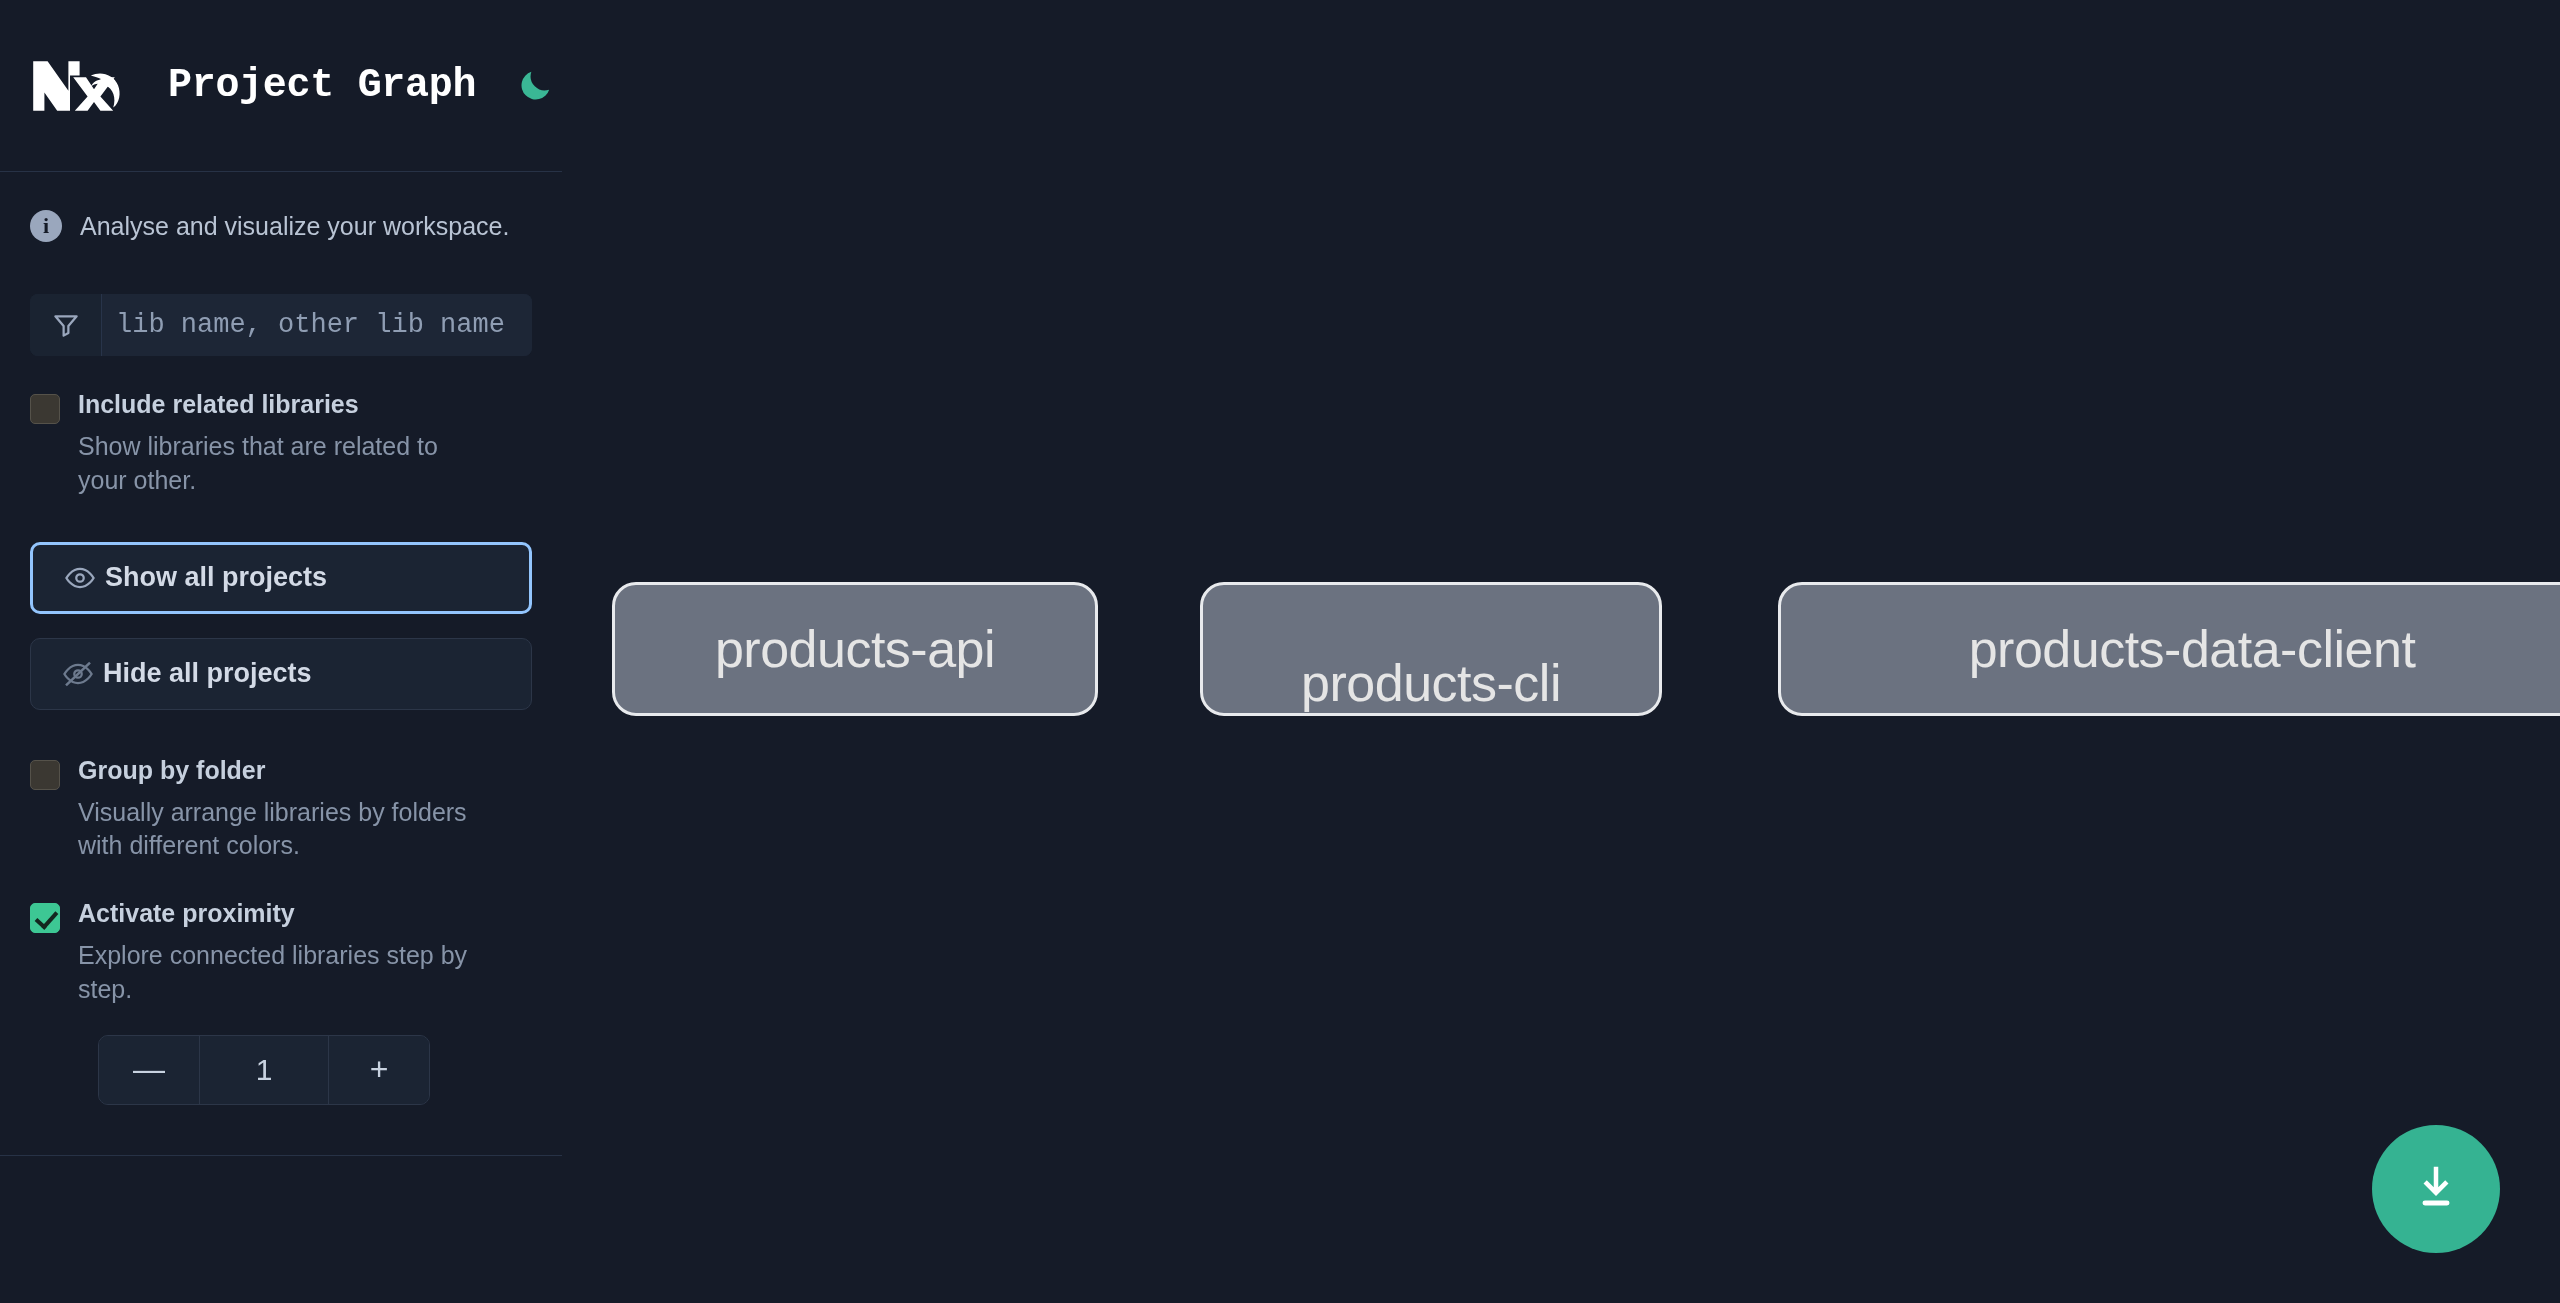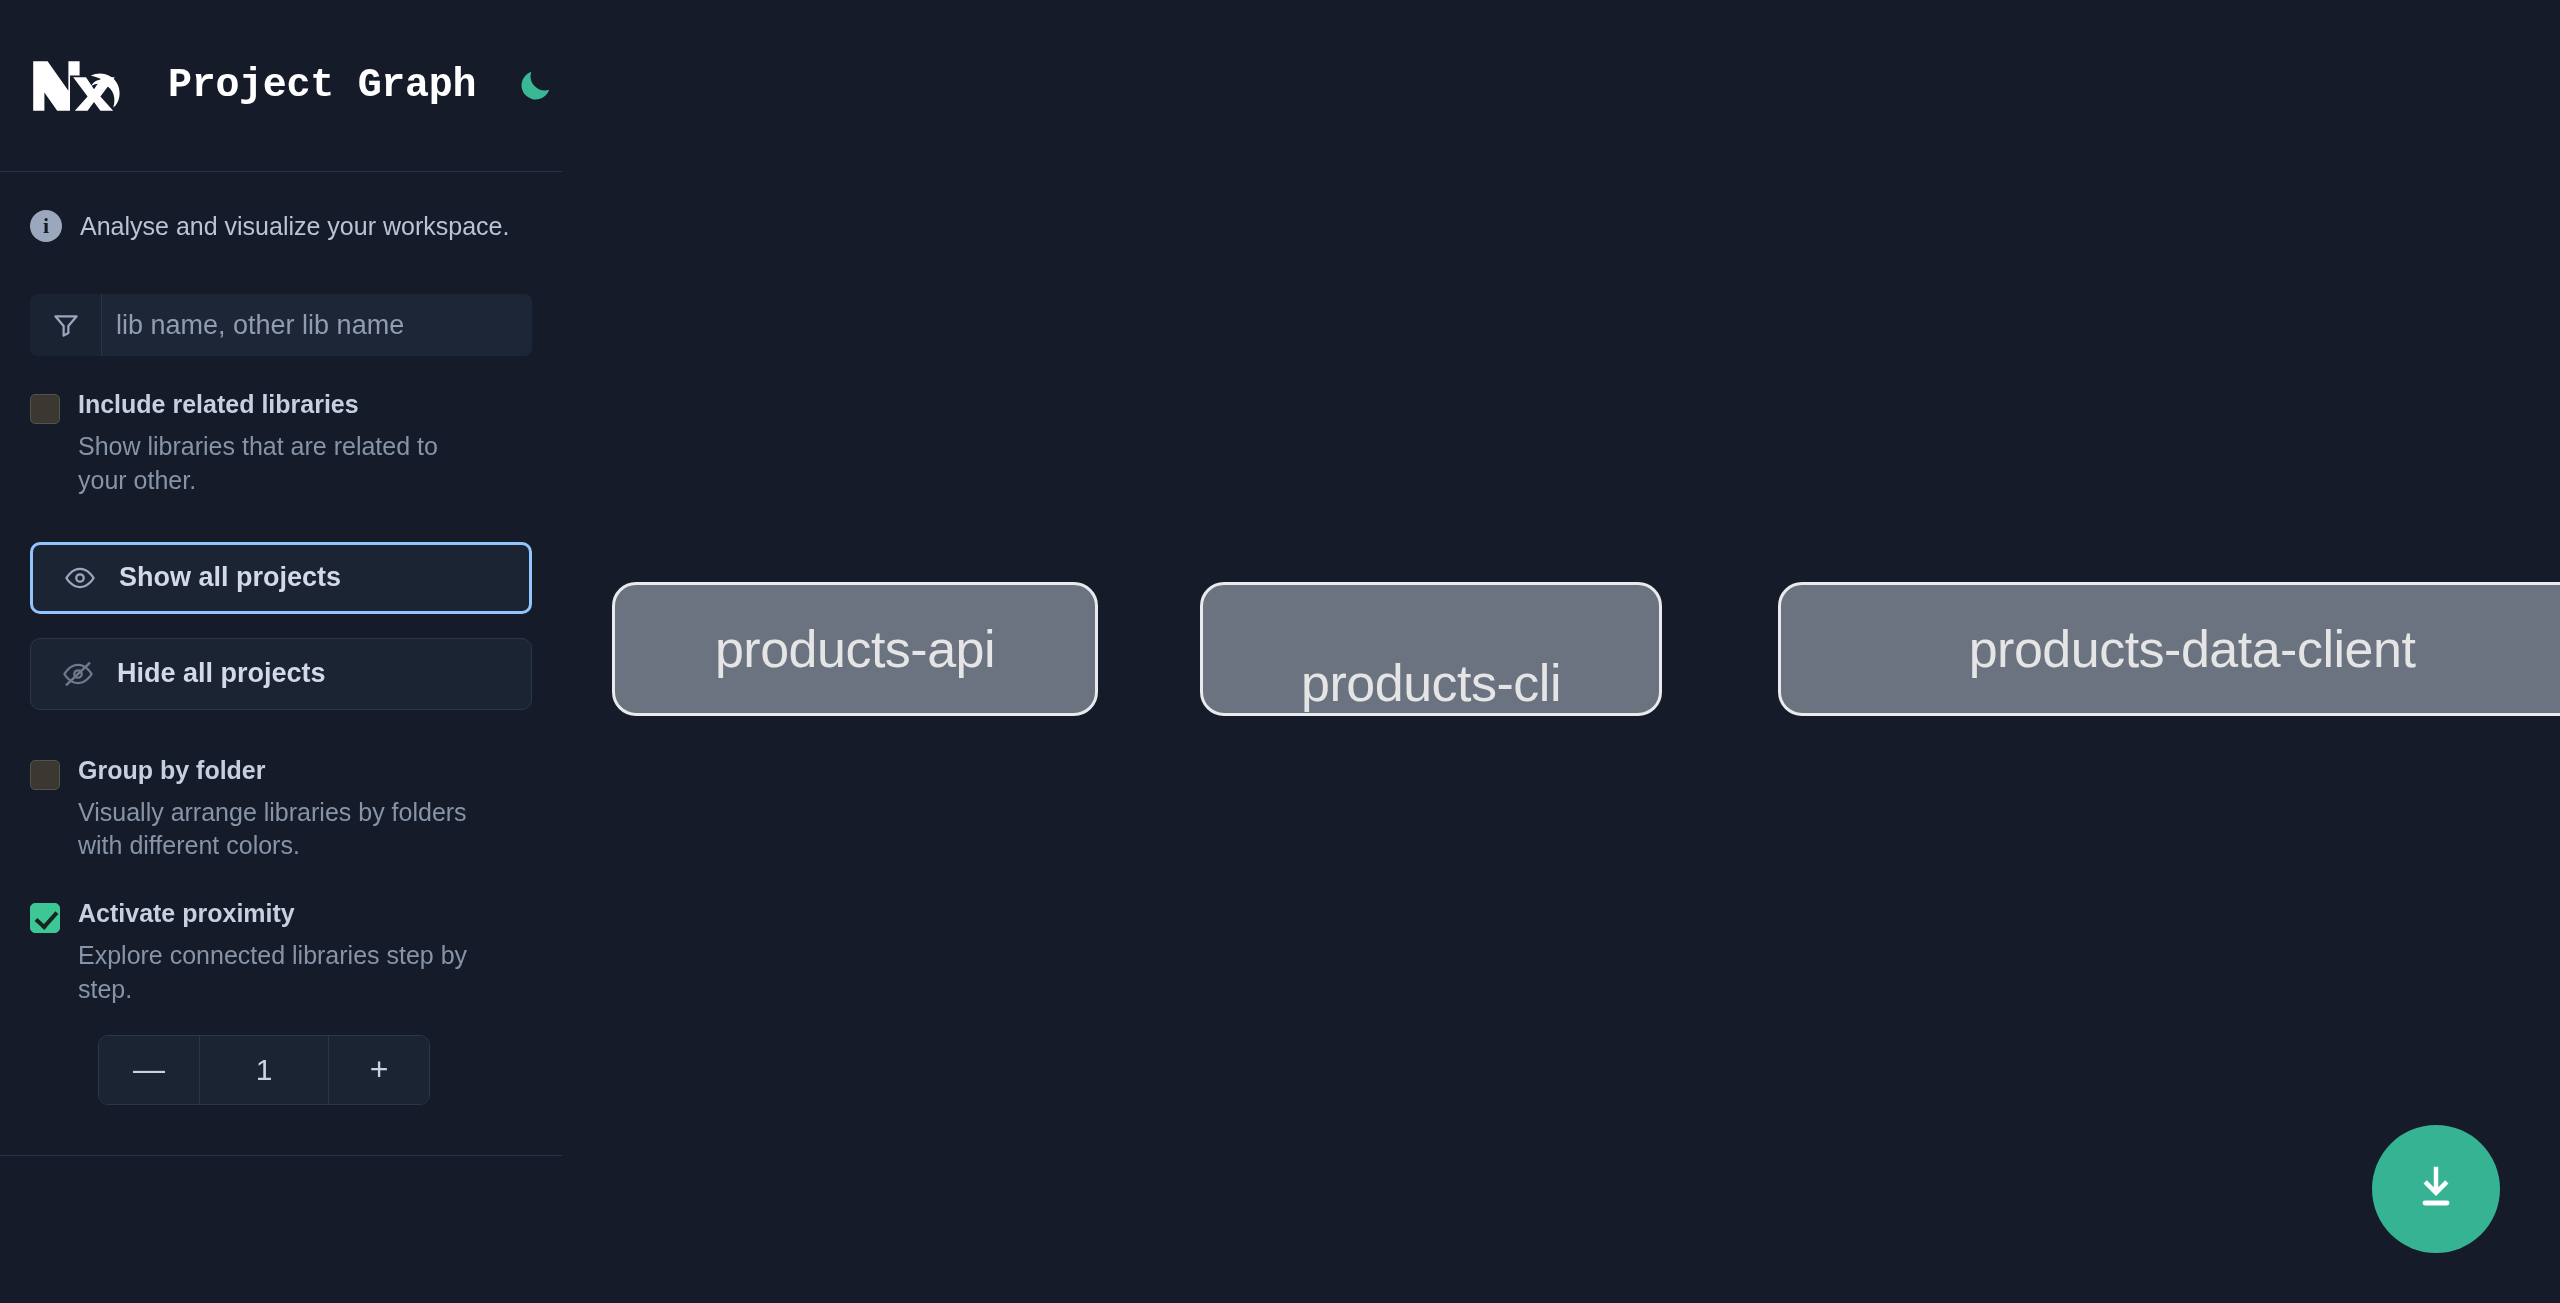--- a/index.html
+++ b/index.html
@@ -116,21 +116,21 @@
     background: #1a2331;
     border-right: 1px solid #28344a;
   }
   .search-input {
     flex: 1 1 auto;
     background: #1d2636;
     border: none;
     outline: none;
     color: #22c55e;
     font-size: 27px;
-    font-family: Liberation Sans, sans-serif;
+    font-family: Liberation Mono, monospace;
     padding: 12px 14px;
   }
   .search-input::placeholder { color: #8f9db3; opacity: 1; }
 
   
   .check-block {
     padding: 0 30px;
     margin-top: 34px;
   }
   .check-row {
@@ -180,21 +180,21 @@
   
   .btn-group { padding: 0 30px; margin-top: 44px; }
   .sb-btn {
     width: 502px;
     height: 72px;
     border-radius: 10px;
     background: #1b2433;
     border: 1px solid #2c3648;
     display: flex;
     align-items: center;
-    gap: 22px;
+    gap: 8px;
     padding-left: 30px;
     cursor: pointer;
     color: #d3dae6;
     font-size: 27px;
     font-weight: 700;
   }
   .sb-btn.focused {
     border: 3px solid #93c5fd;
   }
   .sb-btn + .sb-btn { margin-top: 24px; }

